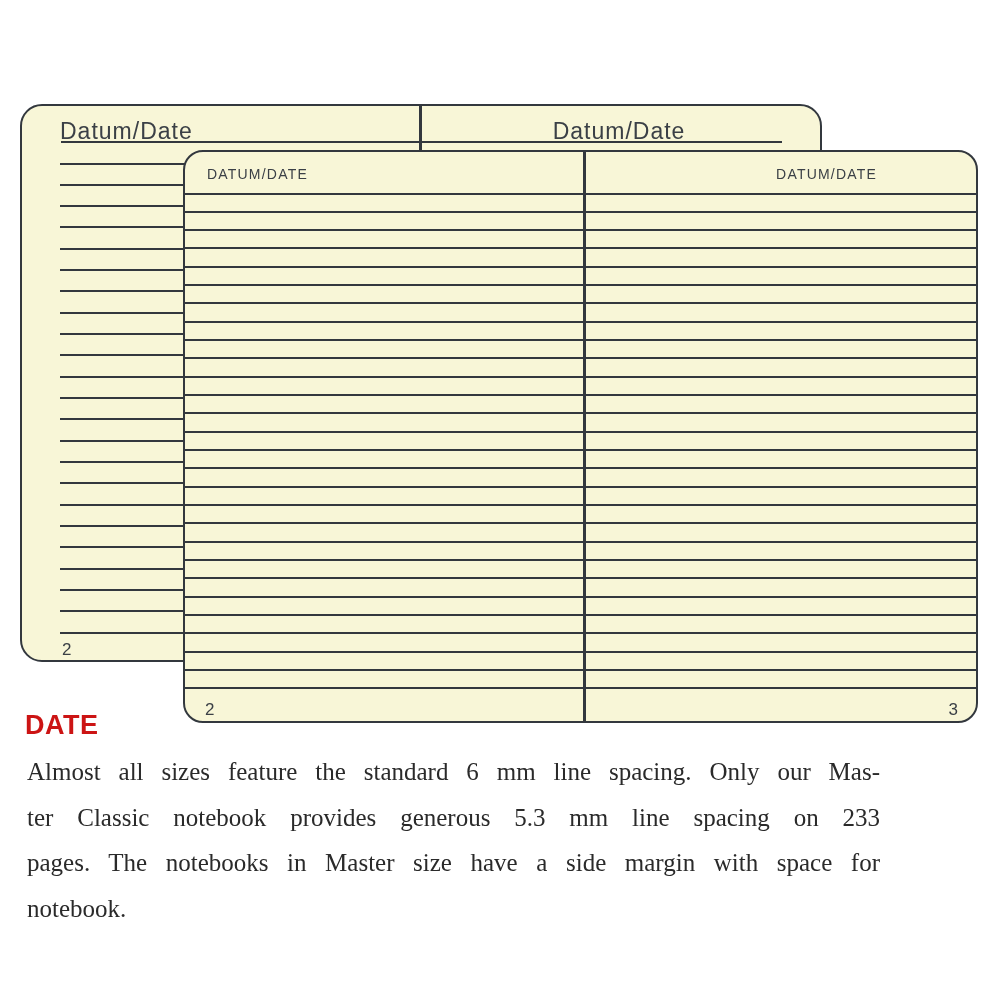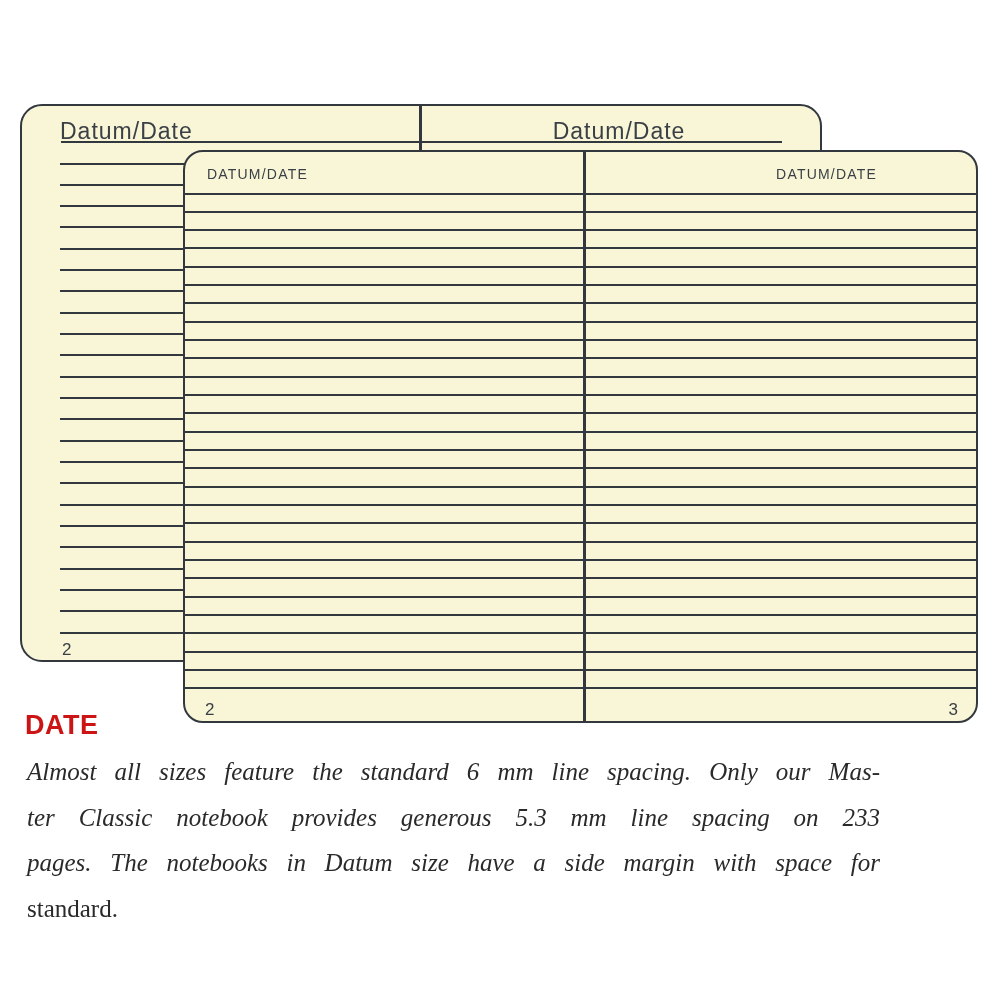--- a/index.html
+++ b/index.html
@@ -51,21 +51,21 @@
   .ruled-label{
     position:absolute;left:25px;top:712px;
     font-size:27px;font-weight:700;letter-spacing:0.5px;
     color:var(--red);line-height:1;
   }
   .caption{
     position:absolute;left:27px;top:749px;width:853px;
     font-family:"Liberation Serif",serif;font-size:25px;line-height:45.5px;
     color:var(--body);
   }
-  .caption .jline{text-align:justify;text-align-last:justify;font-style:italic;}
+  .caption .jline{text-align:justify;text-align-last:justify;}
   .caption .lline{text-align:left;}
 </style>
 </head>
 <body>
 
 <div class="canvas">
 
   <div class="page back-page">
     <div class="lines" id="back-lines">
         <div class="rline" style="top: 56.5px;"></div>
@@ -134,17 +134,17 @@
     <div class="hdr hdr-left">DATUM/DATE</div>
     <div class="hdr hdr-right">DATUM/DATE</div>
     <div class="pnum pnum-left">2</div>
     <div class="pnum pnum-right">3</div>
   </div>
 
   <div class="ruled-label">DATE</div>
   <div class="caption">
     <div class="jline">Almost all sizes feature the standard 6 mm line spacing. Only our Mas-</div>
     <div class="jline">ter Classic notebook provides generous 5.3 mm line spacing on 233</div>
-    <div class="jline">pages. The notebooks in Datum size have a side margin with space for</div>
-    <div class="lline">standard.</div>
+    <div class="jline">pages. The notebooks in Master size have a side margin with space for</div>
+    <div class="lline">notebook.</div>
   </div>
 
 </div>
 
 </body></html>

